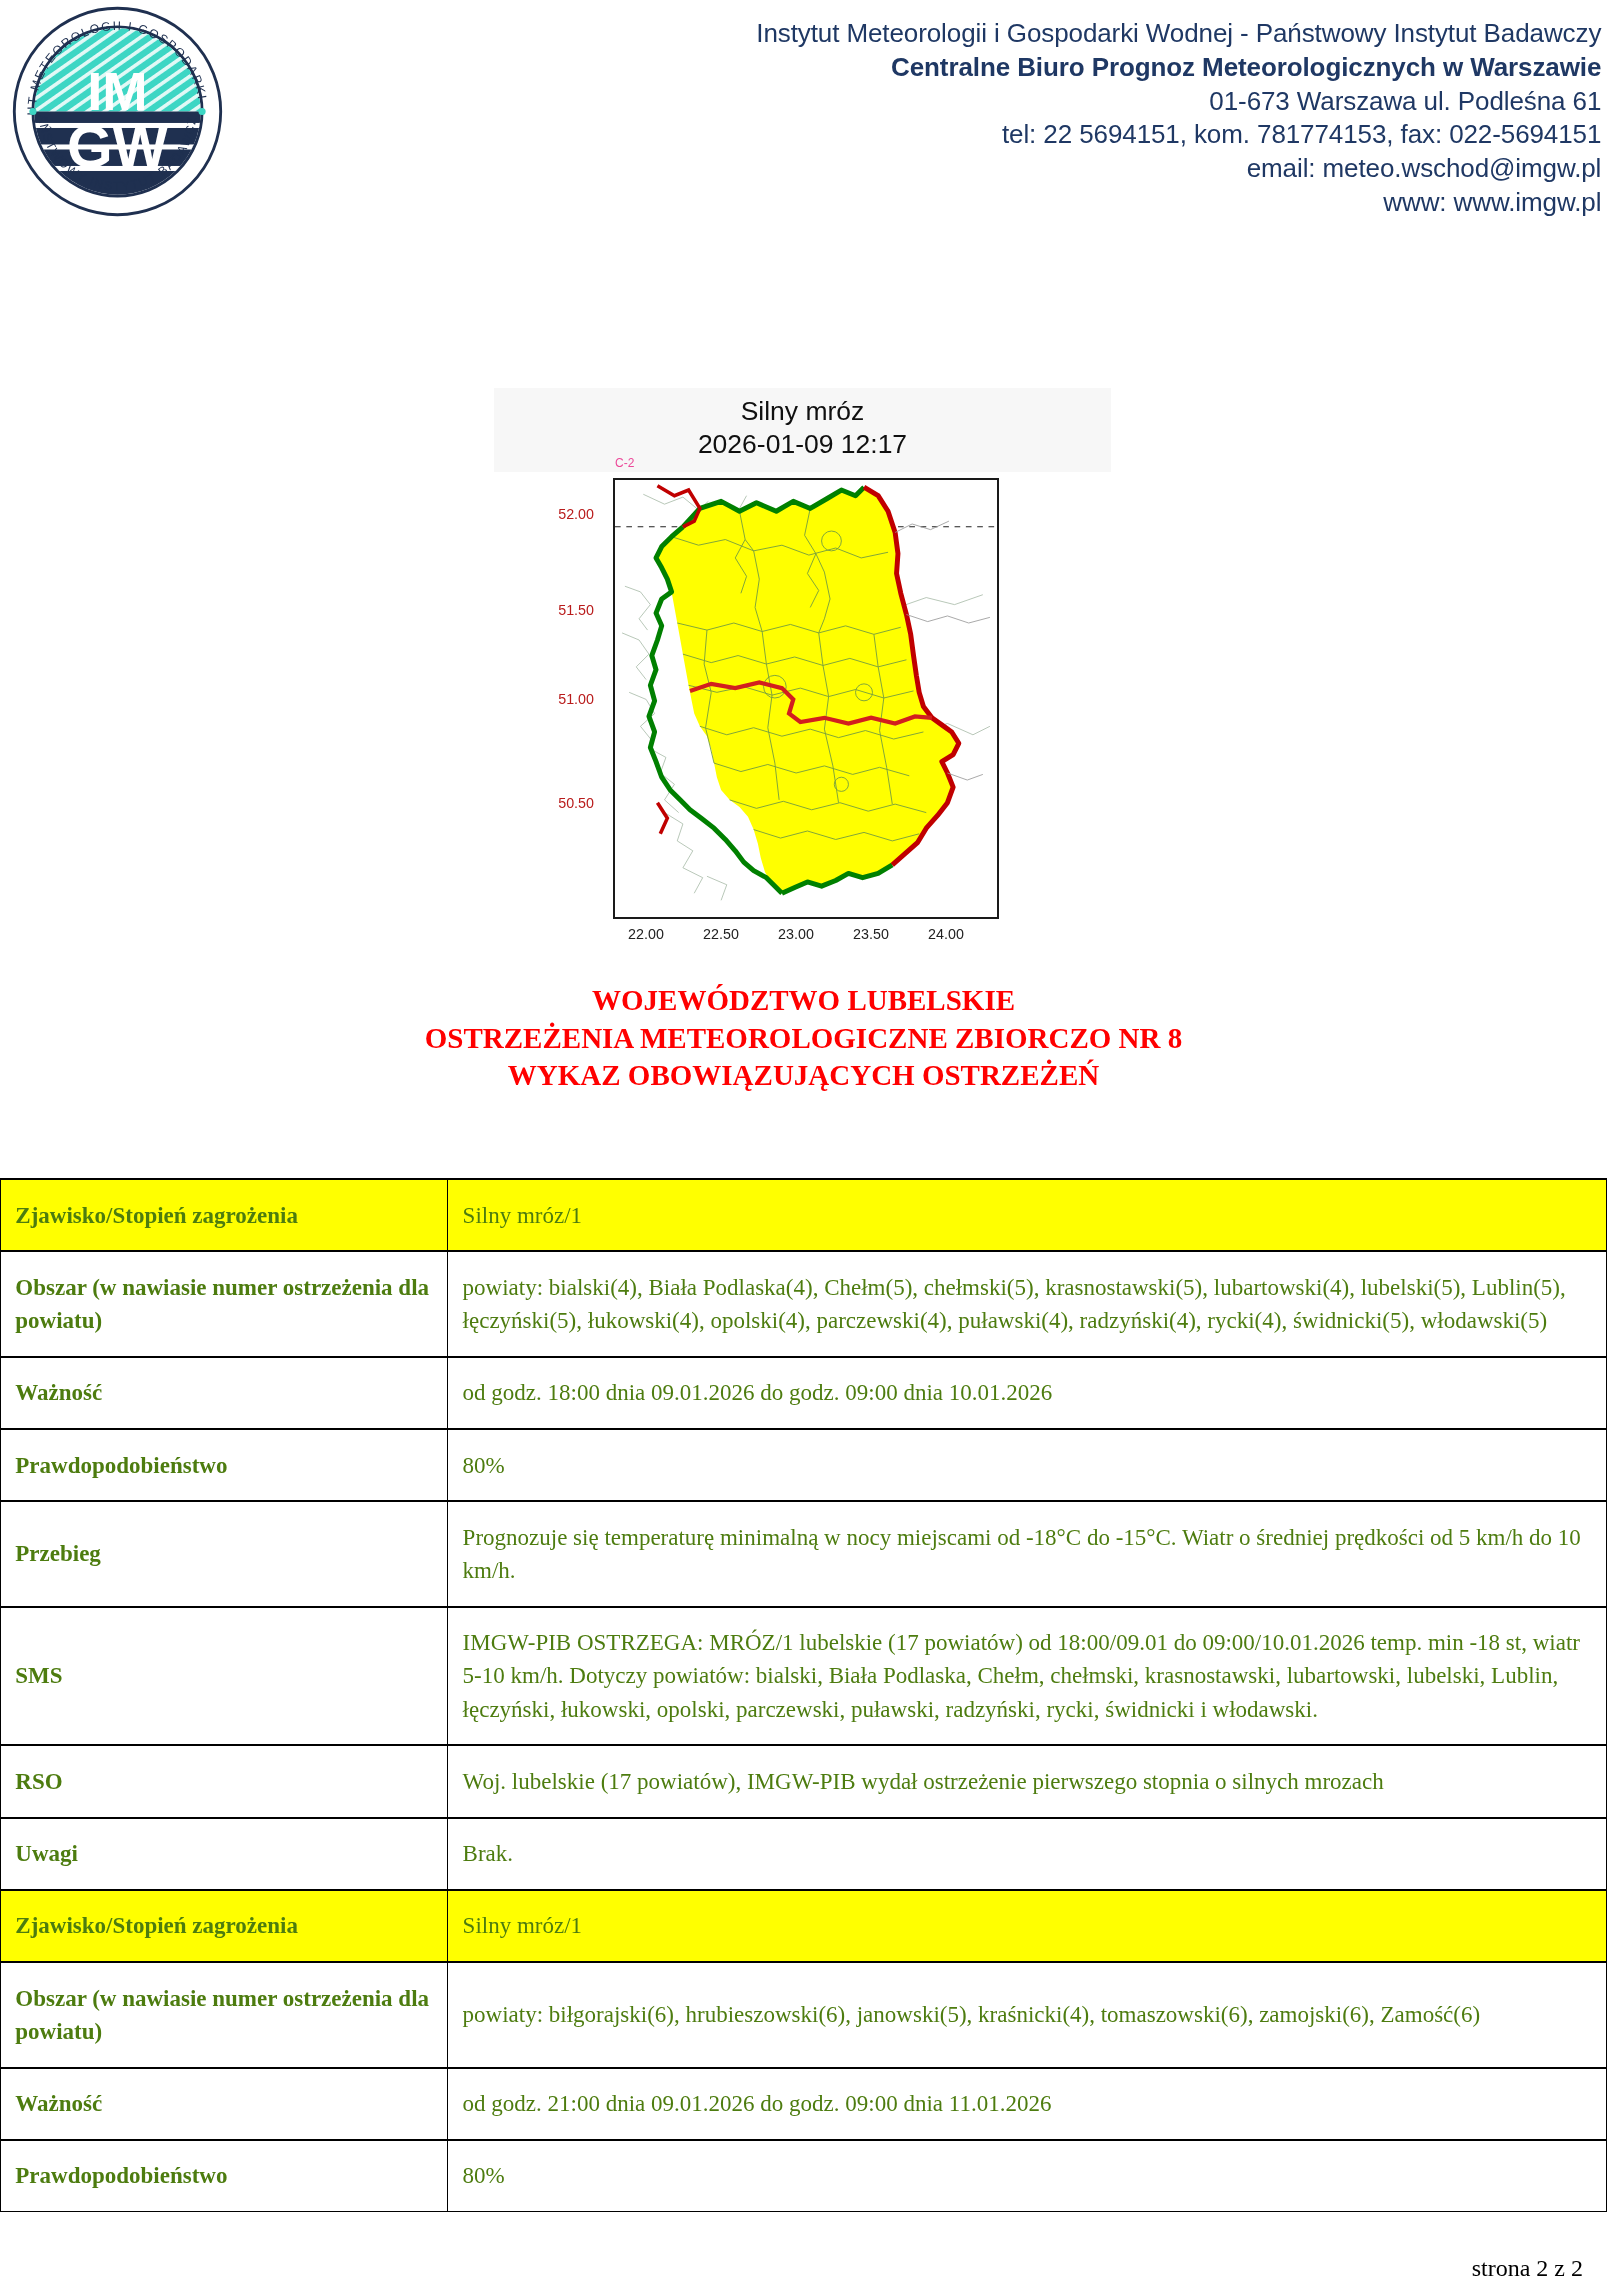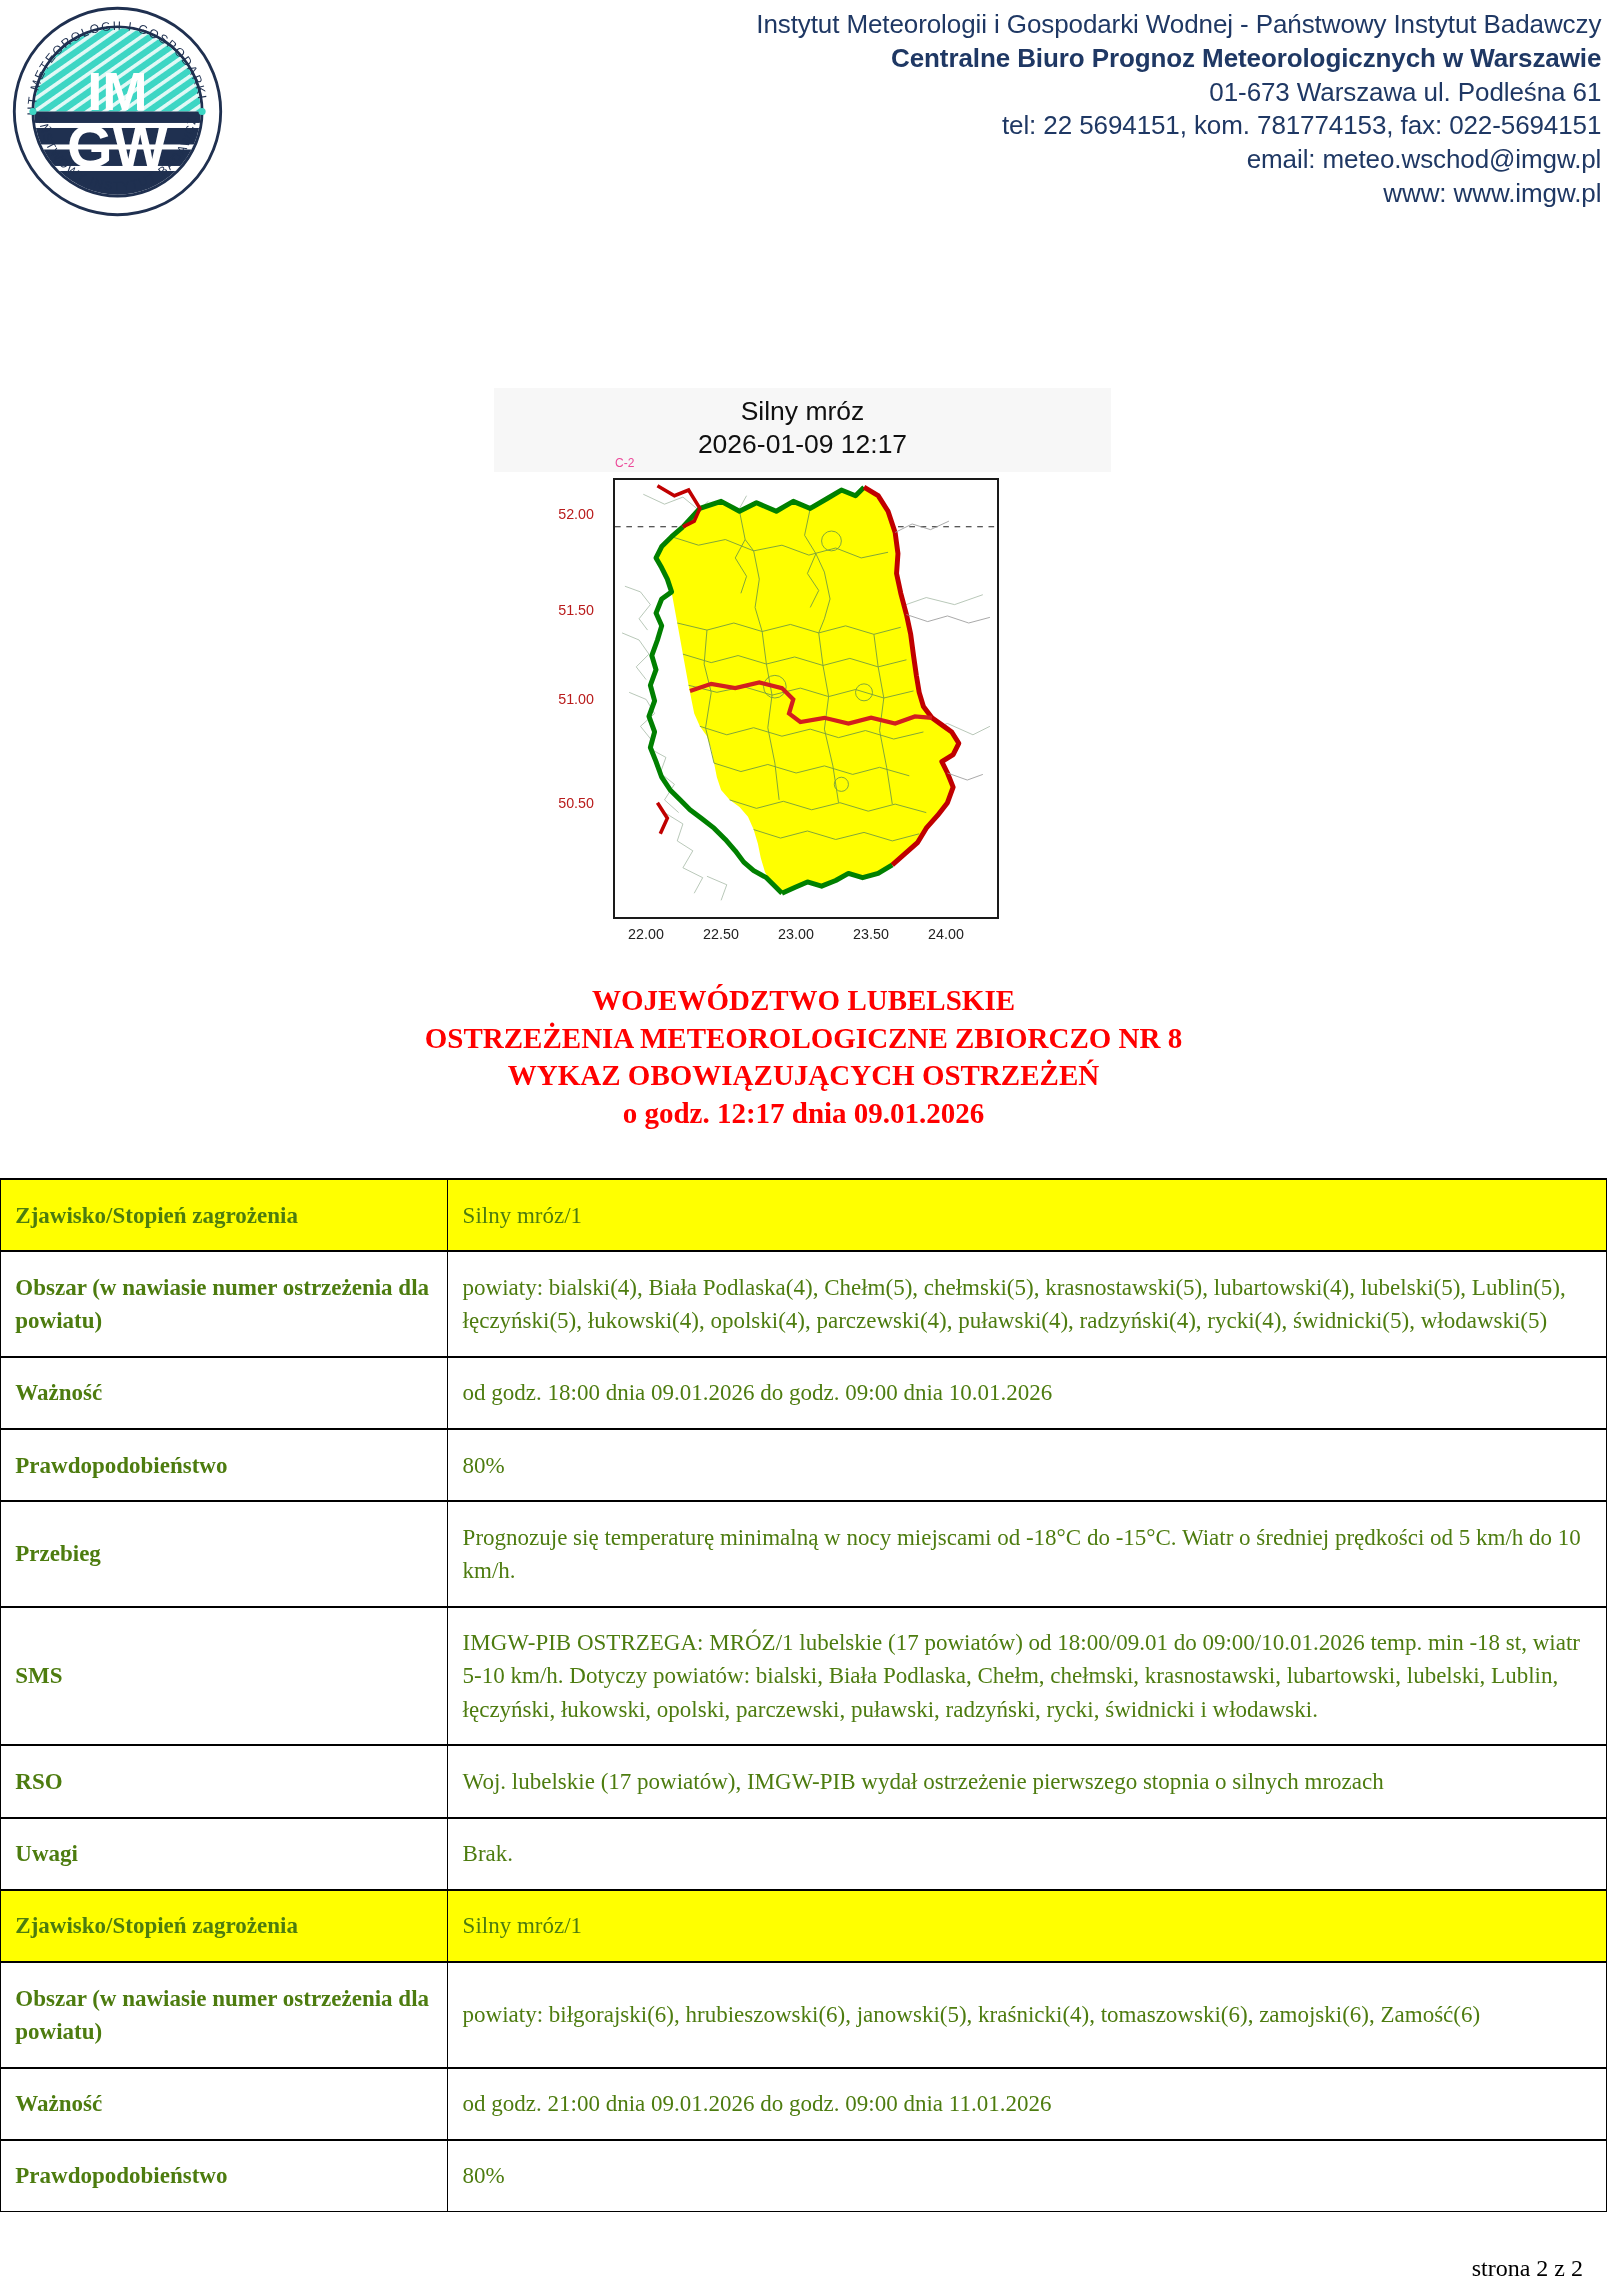--- a/index.html
+++ b/index.html
@@ -24,21 +24,21 @@
   .logo-wrap {
     position: absolute;
     left: 10px;
     top: 4.3px;
     width: 215px;
     height: 215px;
   }
   .header-text {
     position: absolute;
     right: 5.7px;
-    top: 8px;
+    top: 17px;
     width: 1002px;
     text-align: right;
     font-family: "Liberation Sans", "DejaVu Sans", sans-serif;
     color: #1F3864;
     line-height: 1.30;
   }
   .header-text .ln {
     font-size: 26px;
     letter-spacing: -0.1px;
     white-space: nowrap;
@@ -328,21 +328,20 @@
         <path d="M 470,414 L 498,424 L 520,416"></path>
       </g>
     </svg>
   </div>
 </div>
 
 <div class="bigtitle">
   <span class="tl">WOJEWÓDZTWO LUBELSKIE</span>
   <span class="tl">OSTRZEŻENIA METEOROLOGICZNE  ZBIORCZO  NR 8</span>
   <span class="tl">WYKAZ  OBOWIĄZUJĄCYCH OSTRZEŻEŃ</span>
-  <span class="tl">o godz. 12:17 dnia 09.01.2026</span>
 </div>
 
 <table class="warn-table">
   <tbody>
 
     <tr class="hdr">
       <td class="lbl">Zjawisko/Stopień zagrożenia</td>
       <td class="val">Silny mróz/1</td>
     </tr>
     <tr>

